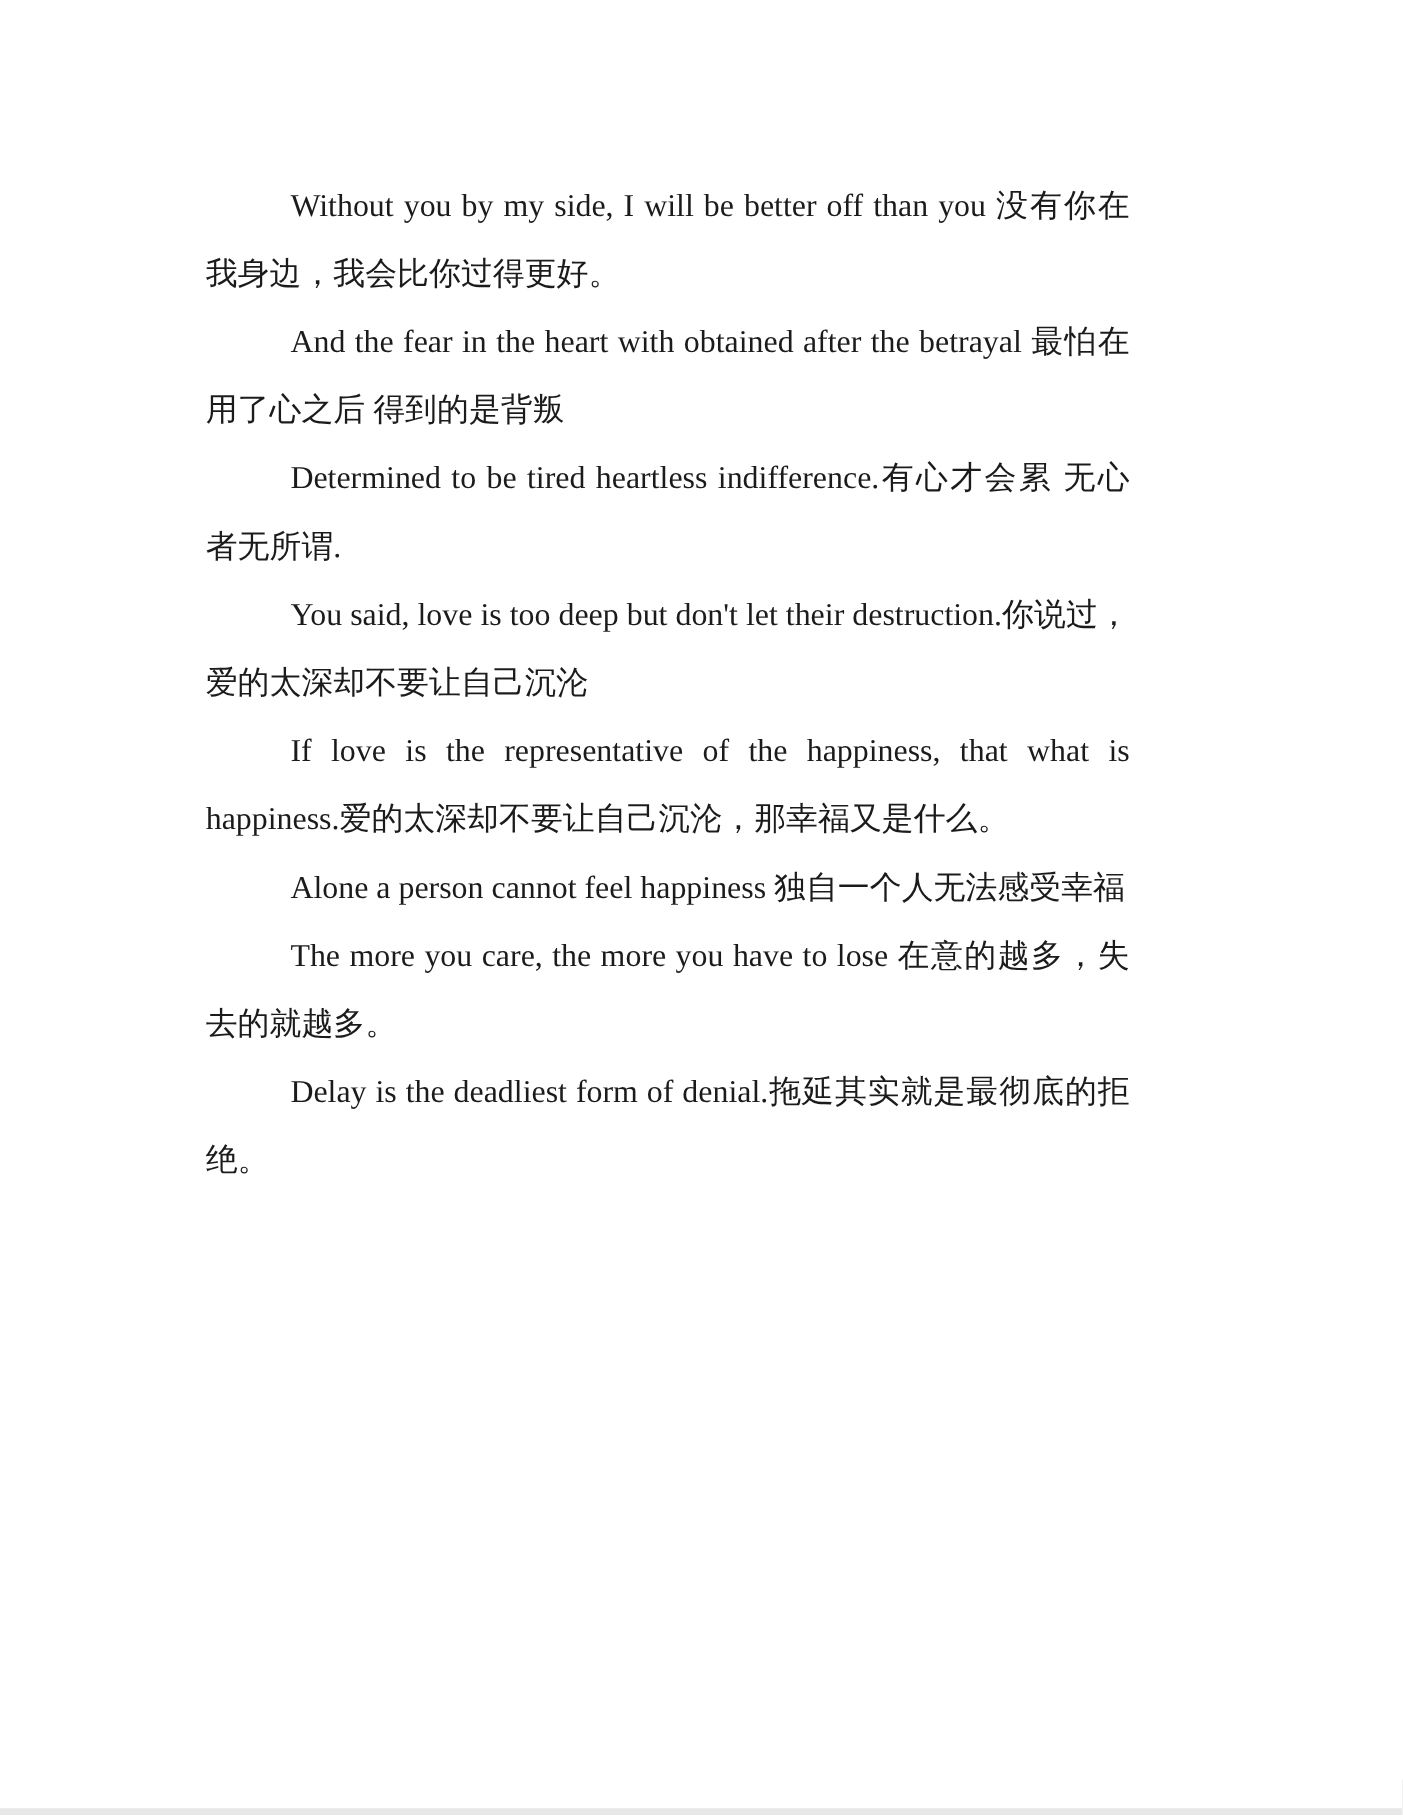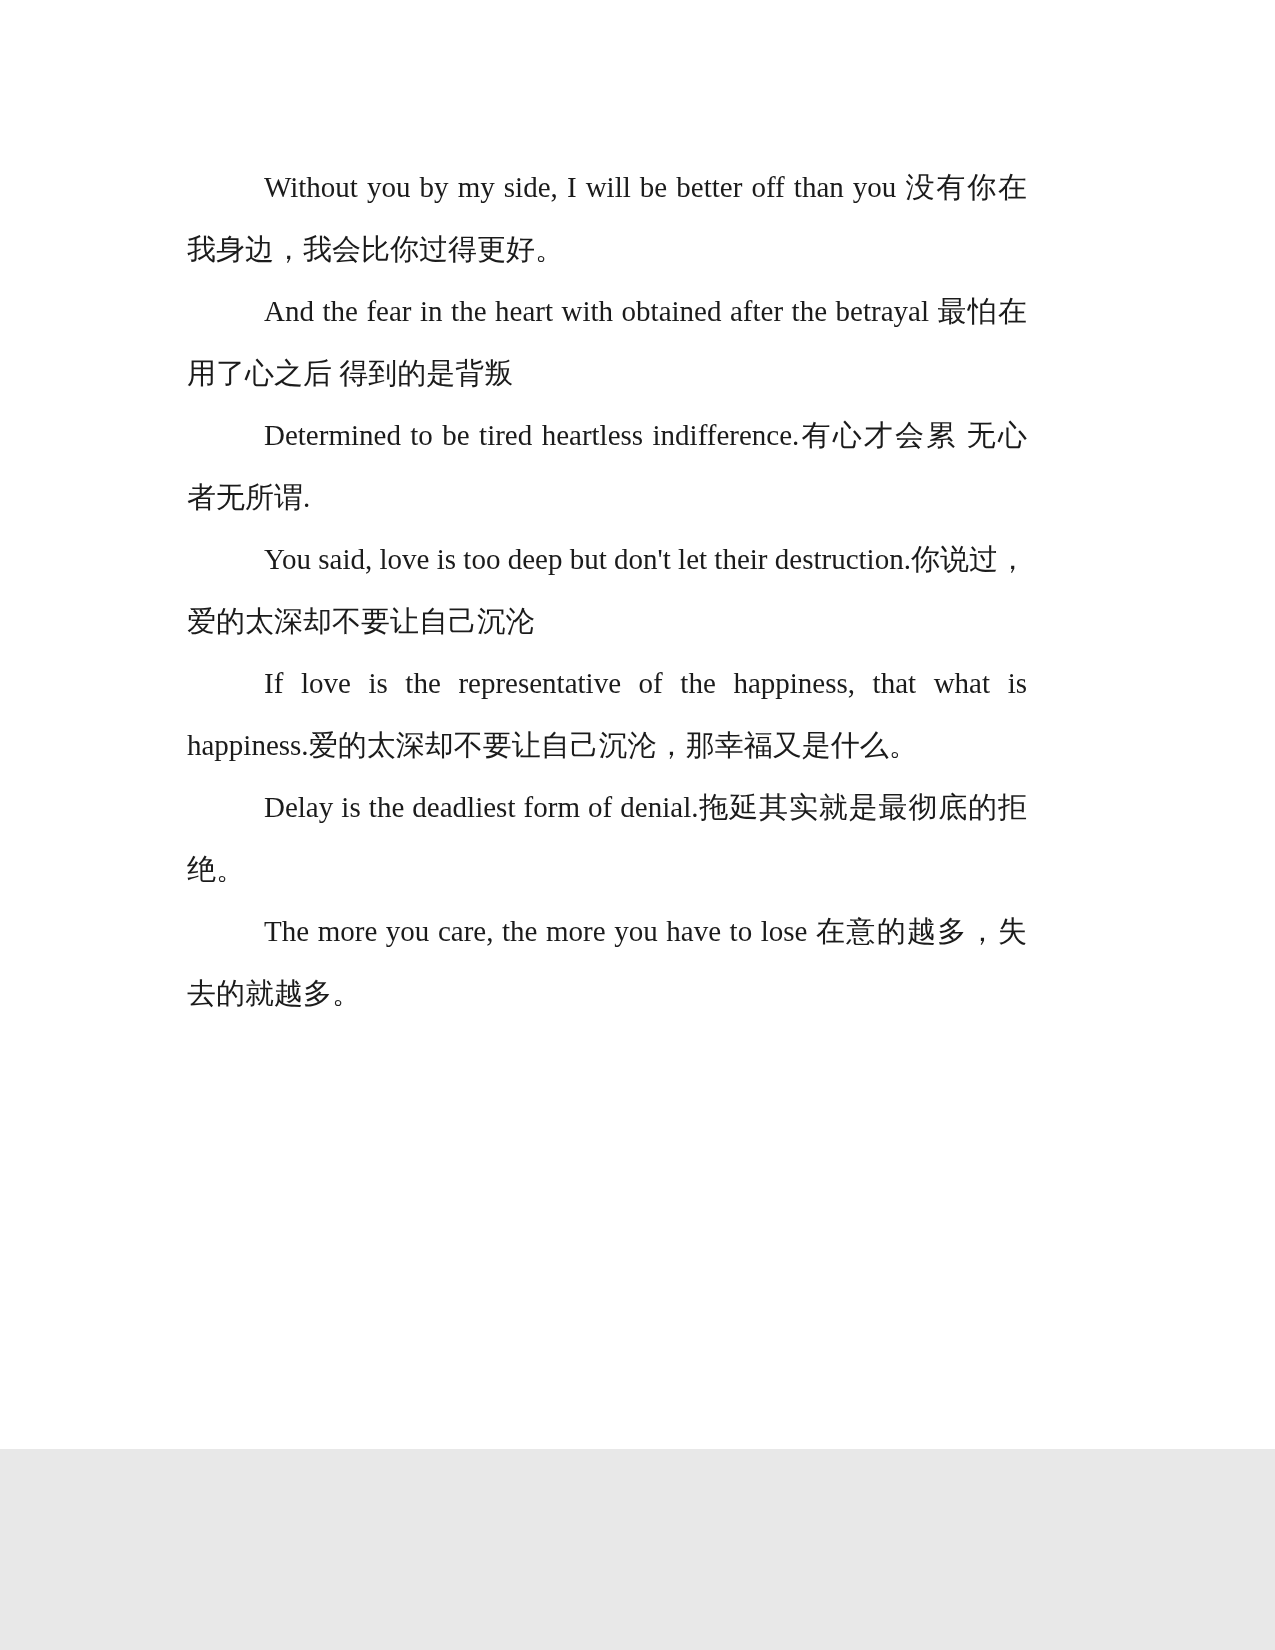--- a/index.html
+++ b/index.html
@@ -3,21 +3,21 @@
 <meta charset="utf-8">
 <style>
   html, body {
     margin: 0;
     padding: 0;
     background: #e8e8e8;
   }
   .page {
     position: relative;
     width: 1275px;
-    height: 1449px;
+    height: 1644px;
     margin: 0 auto;
     background: #ffffff;
     overflow: hidden;
   }
   .doc-content {
     position: absolute;
     left: 187px;
     top: 156px;
     width: 840px;
     font-family: "Liberation Serif", "DejaVu Serif", serif;
@@ -59,24 +59,27 @@
 
     <p>
       <span class="quote-en">You said, love is too deep but don't let their destruction.</span><span class="quote-zh">你说过，爱的太深却不要让自己沉沦</span>
     </p>
 
     <p>
       <span class="quote-en">If love is the representative of the happiness, that what is happiness.</span><span class="quote-zh">爱的太深却不要让自己沉沦，那幸福又是什么。</span>
     </p>
 
 
+    <p>
+      <span class="quote-en">Alone a person cannot feel happiness </span><span class="quote-zh">独自一个人无法感受幸福</span>
+    </p>
 
 
     <p>
-      <span class="quote-en">Delay is the deadliest form of denial.</span><span class="quote-zh">拖延其实就是最彻底的拒绝。</span>
+      <span class="quote-en">The more you care, the more you have to lose </span><span class="quote-zh">在意的越多，失去的就越多。</span>
     </p>
 
     <p>
-      <span class="quote-en">The more you care, the more you have to lose </span><span class="quote-zh">在意的越多，失去的就越多。</span>
+      <span class="quote-en">Delay is the deadliest form of denial.</span><span class="quote-zh">拖延其实就是最彻底的拒绝。</span>
     </p>
 
   </div>
 </div>
 
 </body></html>

